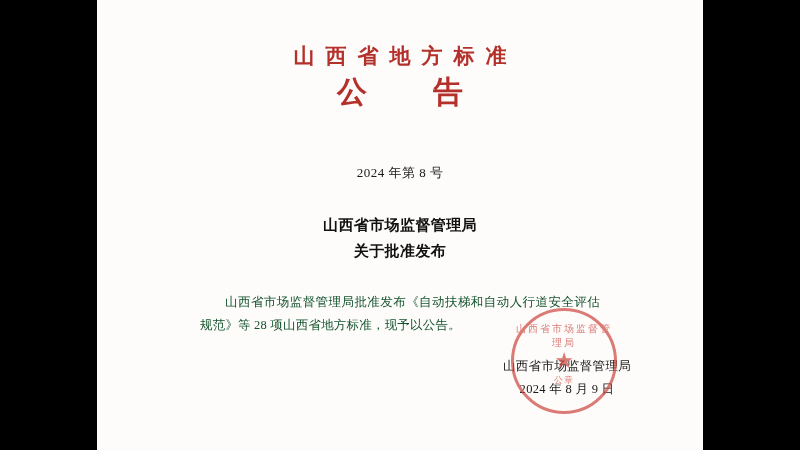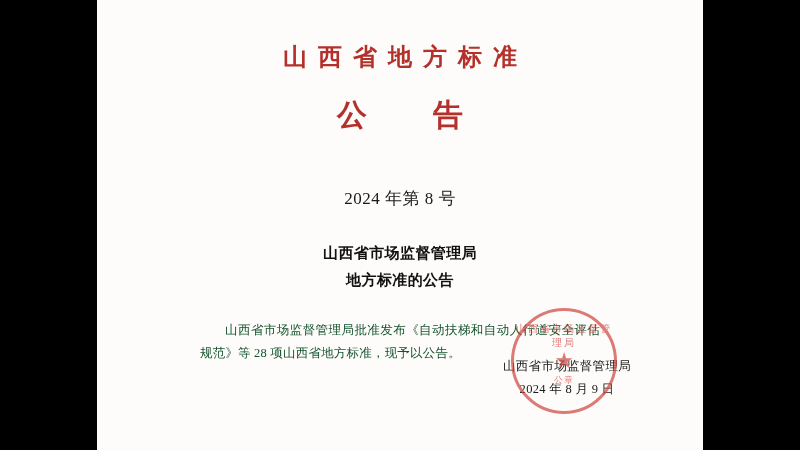--- a/index.html
+++ b/index.html
@@ -27,41 +27,41 @@
     width: 606px;
     height: 450px;
     background: #fdfcfa;
     overflow: hidden;
   }
   .doc-title {
     text-align: center;
     color: #b4302b;
     font-family: "DejaVu Serif", serif;
     font-weight: bold;
-    font-size: 24px;
+    font-size: 21px;
     letter-spacing: 11px;
     text-indent: 11px;
     margin-top: 44px;
     line-height: 1.1;
   }
   .doc-subtitle {
     text-align: center;
     color: #b4302b;
     font-family: "DejaVu Serif", serif;
     font-weight: bold;
     font-size: 30px;
     letter-spacing: 18px;
     text-indent: 18px;
-    margin-top: 28px;
+    margin-top: 8px;
     line-height: 1.1;
   }
   .doc-number {
     text-align: center;
     color: #1a1a1a;
-    font-size: 17px;
+    font-size: 13px;
     margin-top: 56px;
     letter-spacing: 0.5px;
   }
   .headline {
     margin-top: 30px;
     text-align: center;
     color: #111;
     font-weight: bold;
     font-size: 15px;
     line-height: 1.75;
@@ -134,21 +134,21 @@
   <div class="paper">
 
     <div class="doc-title">山西省地方标准</div>
 
     <div class="doc-subtitle">公　告</div>
 
     <div class="doc-number">2024 年第 8 号</div>
 
     <div class="headline">
       <span class="ln">山西省市场监督管理局</span>
-      <span class="ln">地方标准的公告</span>
+      <span class="ln">关于批准发布</span>
     </div>
 
     <div class="body-text">山西省市场监督管理局批准发布《自动扶梯和自动人行道安全评估规范》等 28 项山西省地方标准，现予以公告。</div>
 
     <div class="sign-block">
       <span class="ln">山西省市场监督管理局</span>
       <span class="ln">2024 年 8 月 9 日</span>
     </div>
 
     <div class="seal">

